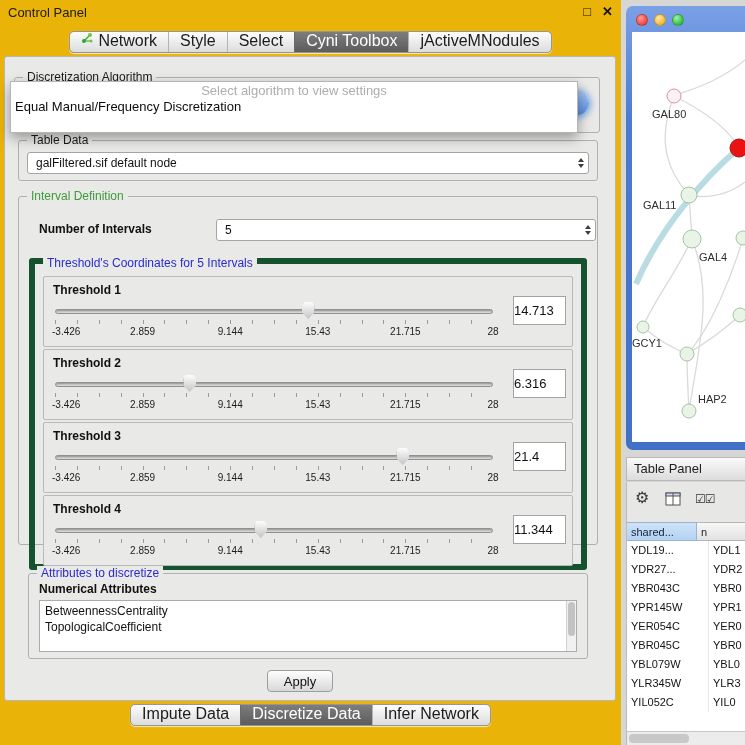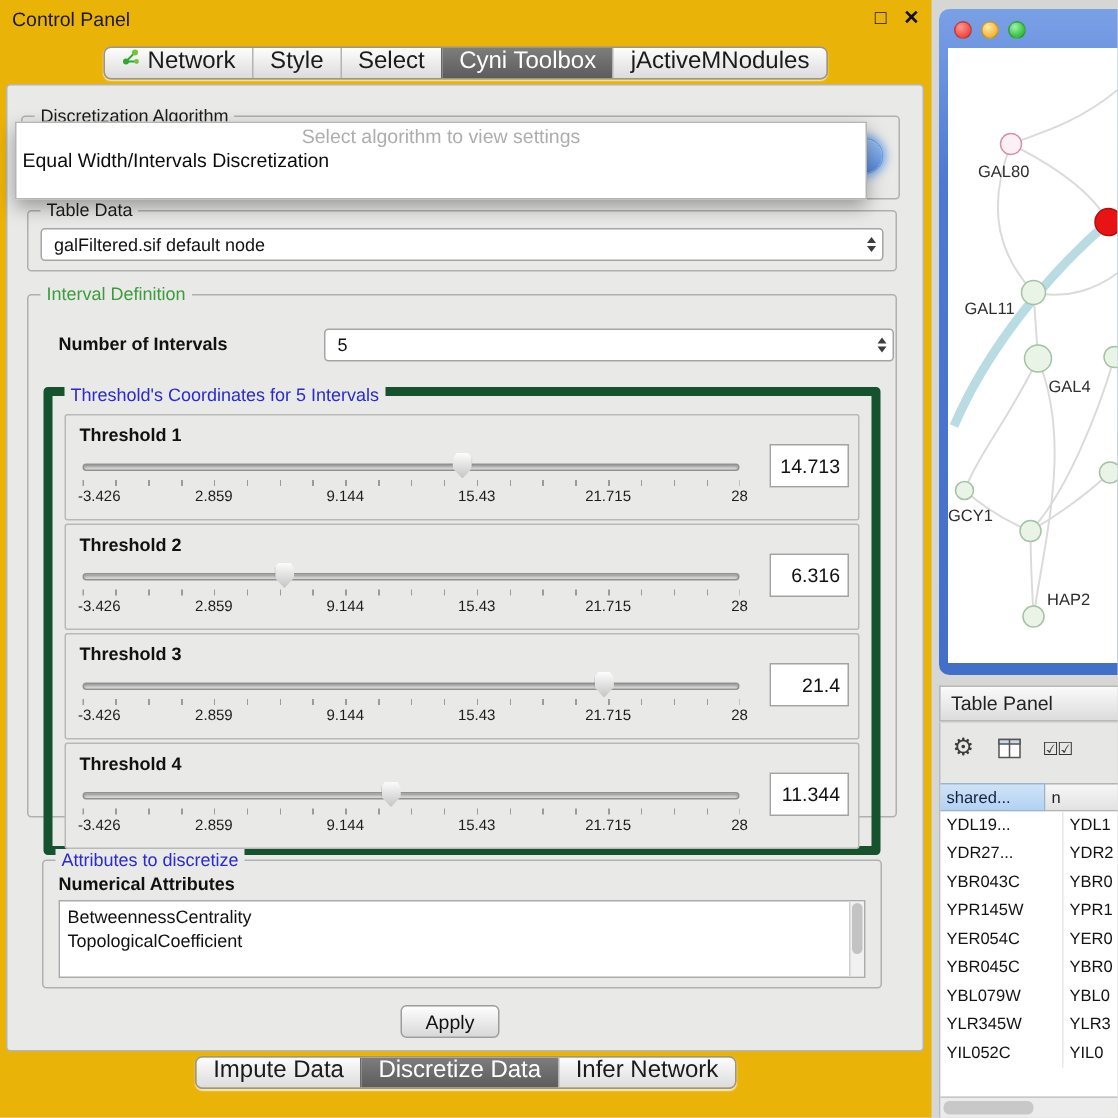--- a/index.html
+++ b/index.html
@@ -60,21 +60,21 @@
   #interval-group{left:13px;top:139px;width:580px;height:349px;}
   .bold-label{font-size:12px;font-weight:bold;color:#111;}
   #num-int-label{position:absolute;left:20px;top:25px;}
   #num-int-combo{position:absolute;left:197px;top:22px;width:380px;}
 
   #thresholds-group{position:absolute;left:10px;top:61px;width:558px;height:312px;border:6px solid #14532d;border-radius:3px;padding-left:46px;}
   #thresholds-container{position:absolute;left:8px;right:8px;top:12px;display:flex;flex-direction:column;gap:2px;}
   .threshold-panel{position:relative;height:71px;border:1px solid #b9b9b9;border-radius:2px;background:#e9e9e7;}
   .threshold-label{position:absolute;left:9px;top:6px;font-size:12px;font-weight:bold;color:#111;}
   .value-box{position:absolute;right:6px;top:19px;width:53px;height:29px;background:#fff;border:1px solid #a3a3a3;
-    font-size:13px;color:#111;text-align:right;line-height:27px;padding-right:5px;}
+    font-size:13px;color:#111;line-height:27px;padding-right:5px;}
   .slider{position:absolute;left:8px;right:76px;top:24px;height:42px;}
   .track{position:absolute;left:3px;right:3px;top:8px;height:5px;border:1px solid #919191;border-radius:3px;
     background:linear-gradient(#c2c2c2,#dfdfdf);box-shadow:inset 0 1px 2px rgba(0,0,0,.25);}
   .thumb{position:absolute;top:1px;width:13px;height:17px;transform:translateX(-50%);
     background:linear-gradient(#fdfdfd,#c4c4c4);
     clip-path:polygon(20% 0,80% 0,100% 22%,100% 60%,50% 100%,0 60%,0 22%);
     filter:drop-shadow(0 1px 1px rgba(0,0,0,.45));}
   .ticks{position:absolute;left:3px;right:3px;top:19px;height:4px;
     background:repeating-linear-gradient(to right,#9b9b9b 0 1px,transparent 1px 5%);}
   .scale{position:absolute;left:3px;right:3px;top:25px;height:12px;}
@@ -171,21 +171,21 @@
 
       <div class="group" id="algo-group">
         <span class="group-label">Discretization Algorithm</span>
         <div id="algo-combo">
             <div class="cap"></div>
           </div>
       </div>
 
       <div id="algo-dropdown">
         <div class="dd-prompt">Select algorithm to view settings</div>
-        <div class="dd-item">Equal Width/Intervals Discretization</div>
+        <div class="dd-item">Equal Manual/Frequency Discretization</div>
       </div>
 
       <div class="group" id="table-data-group">
         <span class="group-label">Table Data</span>
         <div class="combo" id="table-data-combo">
           <span class="combo-text">galFiltered.sif default node</span>
           <span class="stepper">
               <i class="tri-up"></i>
               <i class="tri-down"></i>
             </span>

